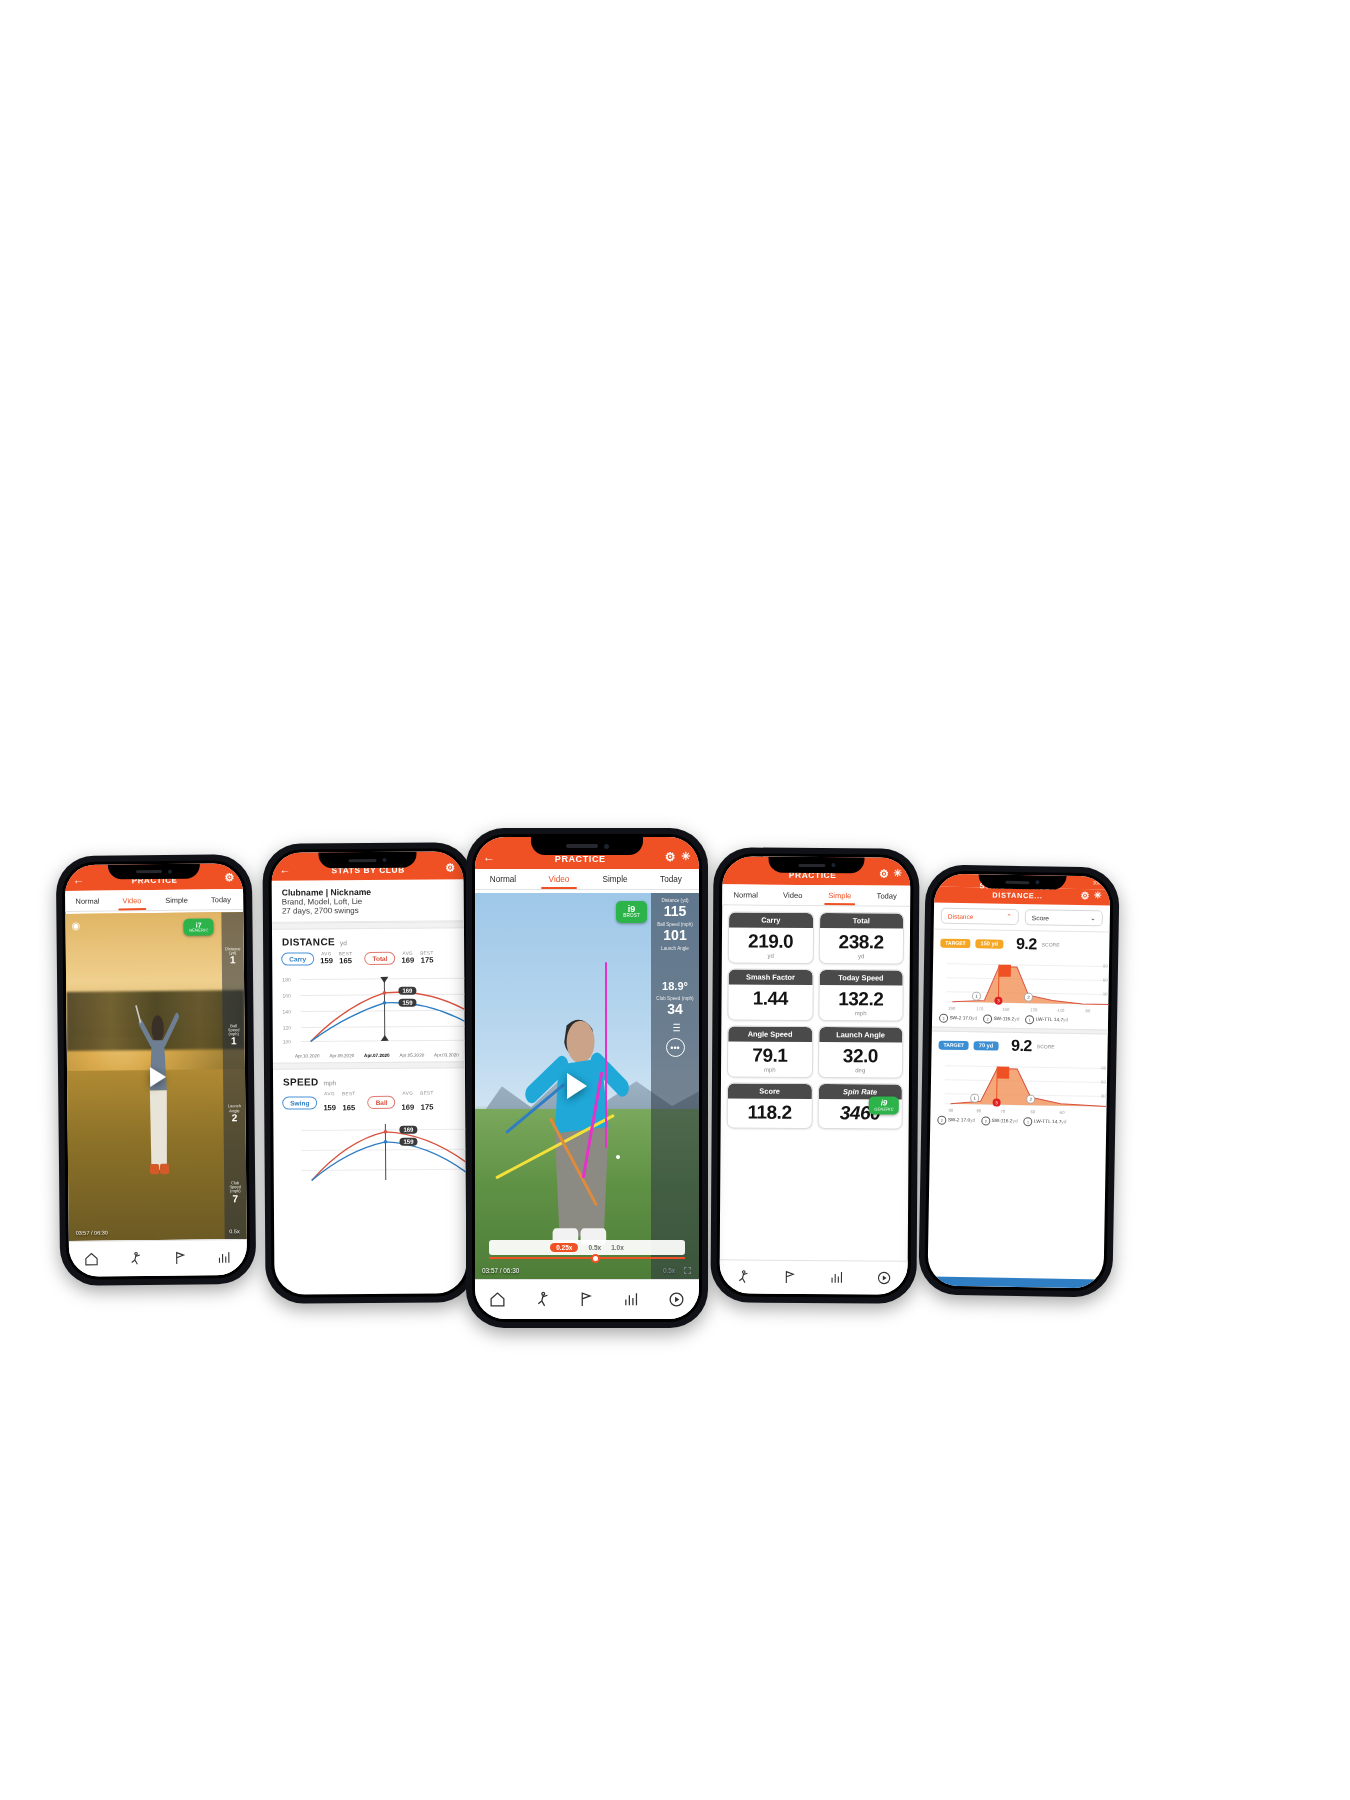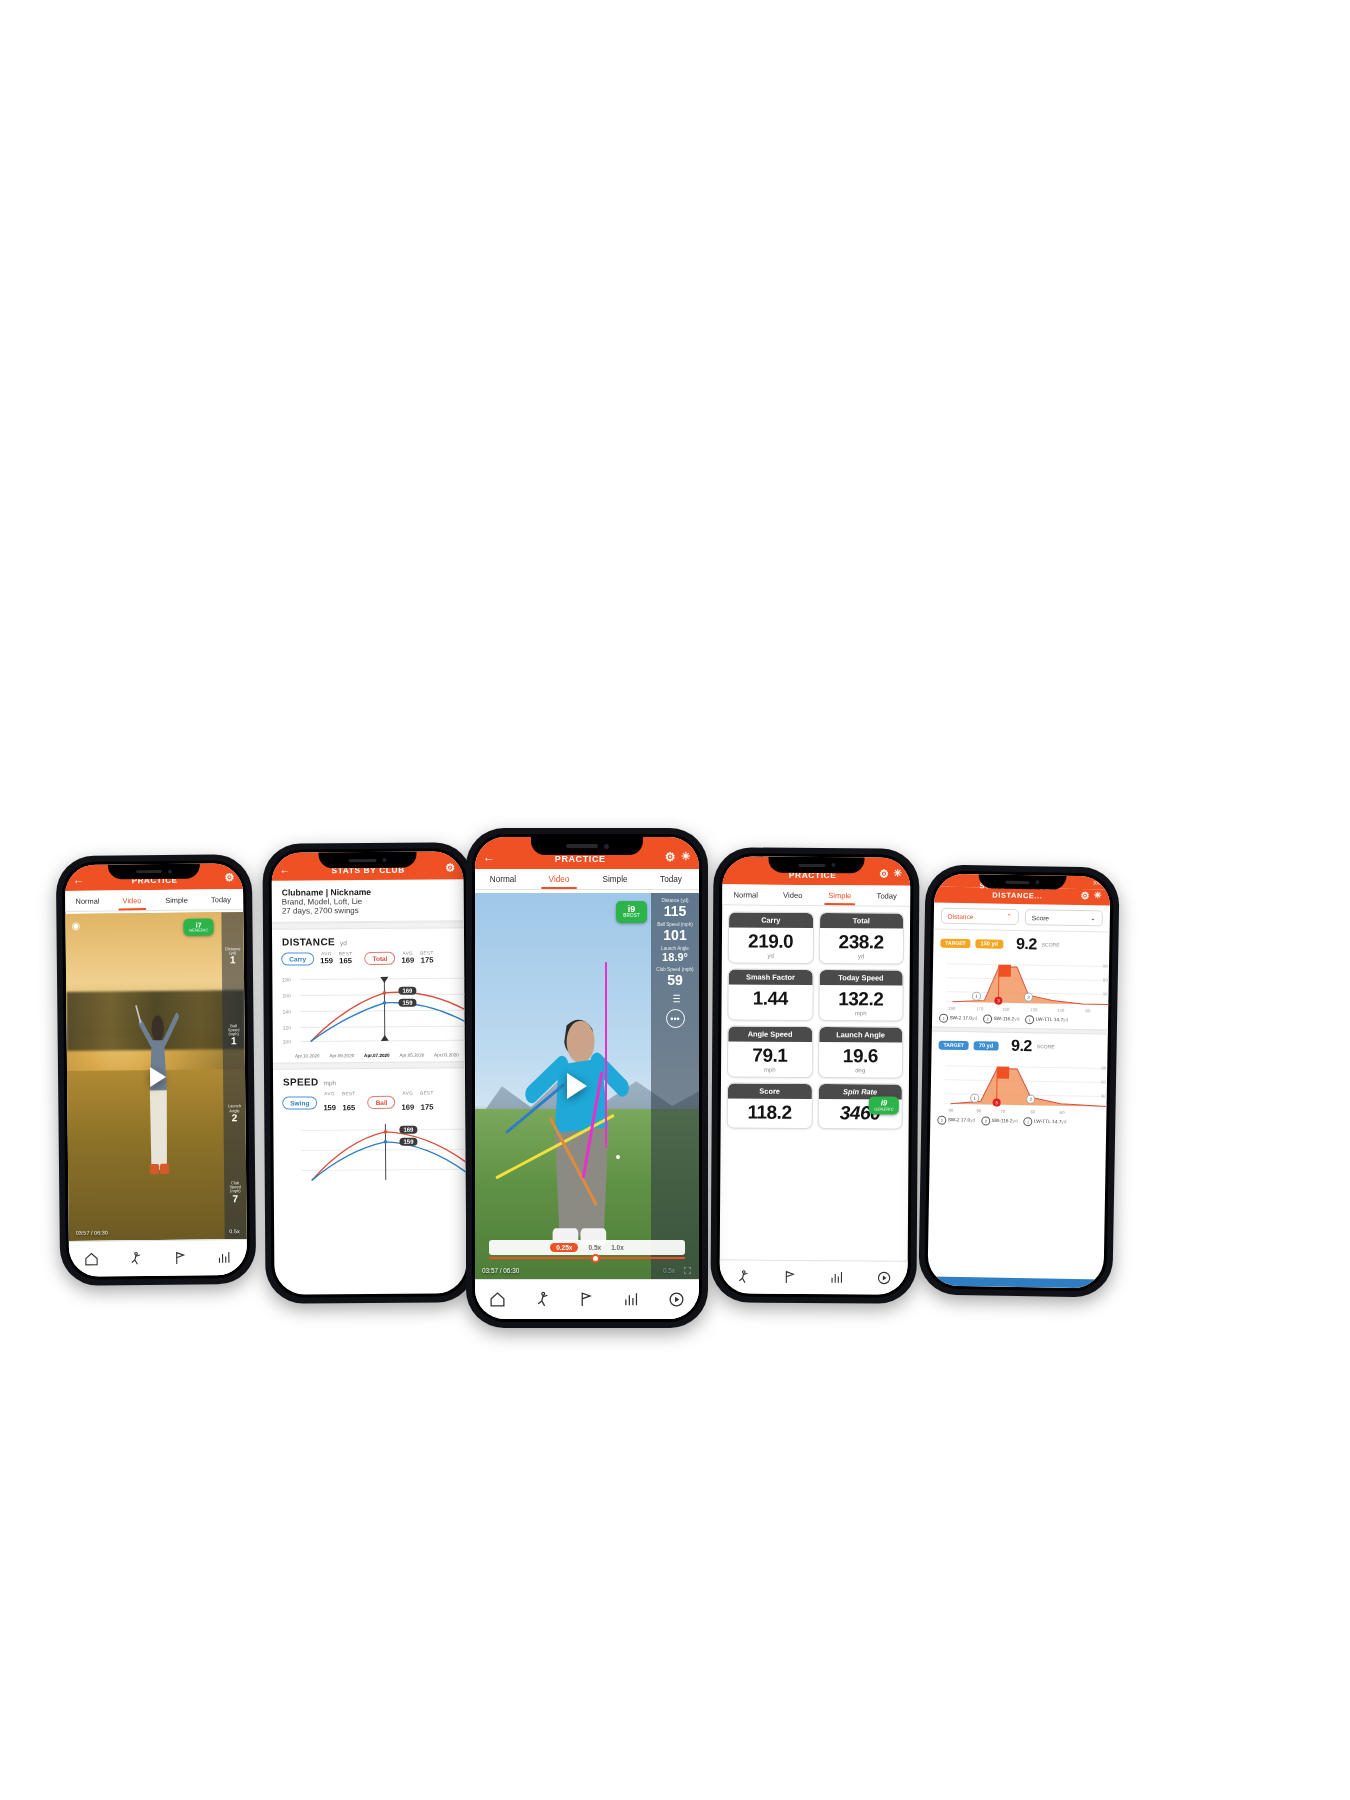--- a/index.html
+++ b/index.html
@@ -476,25 +476,25 @@
             <div class="cell">
               <div class="cl" style="font-size:4.6px;">Distance (yd)</div>
               <div class="cv" style="font-size:14px;">115</div>
             </div>
             <div class="cell">
               <div class="cl" style="font-size:4.6px;">Ball Speed (mph)</div>
               <div class="cv" style="font-size:14px;">101</div>
             </div>
             <div class="cell">
               <div class="cl" style="font-size:4.6px;">Launch Angle</div>
-              <div class="cv" style="font-size:11px;">18.9°</div>
+              <div class="cv" style="font-size:11px;margin-top:29px;">18.9°</div>
             </div>
             <div class="cell">
               <div class="cl" style="font-size:4.6px;">Club Speed (mph)</div>
-              <div class="cv" style="font-size:14px;">59</div>
+              <div class="cv" style="font-size:14px;">34</div>
             </div>
             <svg width="13" height="13" viewBox="0 0 24 24" stroke="#fff" stroke-width="2.2" fill="none">
                 <path d="M8 6h12M8 12h12M8 18h12M3 6h.01M3 12h.01M3 18h.01"></path>
               </svg>
             <div class="roundbtn" style="width:19px;height:19px;font-size:9px;">•••</div>
           </div>
 
           <svg class="playbtn" width="46" height="46" viewBox="0 0 46 46" style="left:44%;">
             <polygon points="16,10 36,23 16,36" fill="#fff"></polygon>
           </svg>
@@ -597,21 +597,21 @@
           <div class="card">
             <div class="ch" style="font-size:7.4px;">Angle Speed</div>
             <div class="cb">
                 <div class="num" style="font-size:19px;">79.1</div>
                 <div class="un" style="font-size:6px;">mph</div>
               </div>
           </div>
           <div class="card">
             <div class="ch" style="font-size:7.4px;">Launch Angle</div>
             <div class="cb">
-                <div class="num" style="font-size:19px;">19.6</div>
+                <div class="num" style="font-size:19px;">32.0</div>
                 <div class="un" style="font-size:6px;">deg</div>
               </div>
           </div>
           <div class="card">
             <div class="ch" style="font-size:7.4px;">Score</div>
             <div class="cb">
                 <div class="num" style="font-size:19px;">118.2</div>
               </div>
           </div>
           <div class="card" style="position:relative;font-style:italic;">

